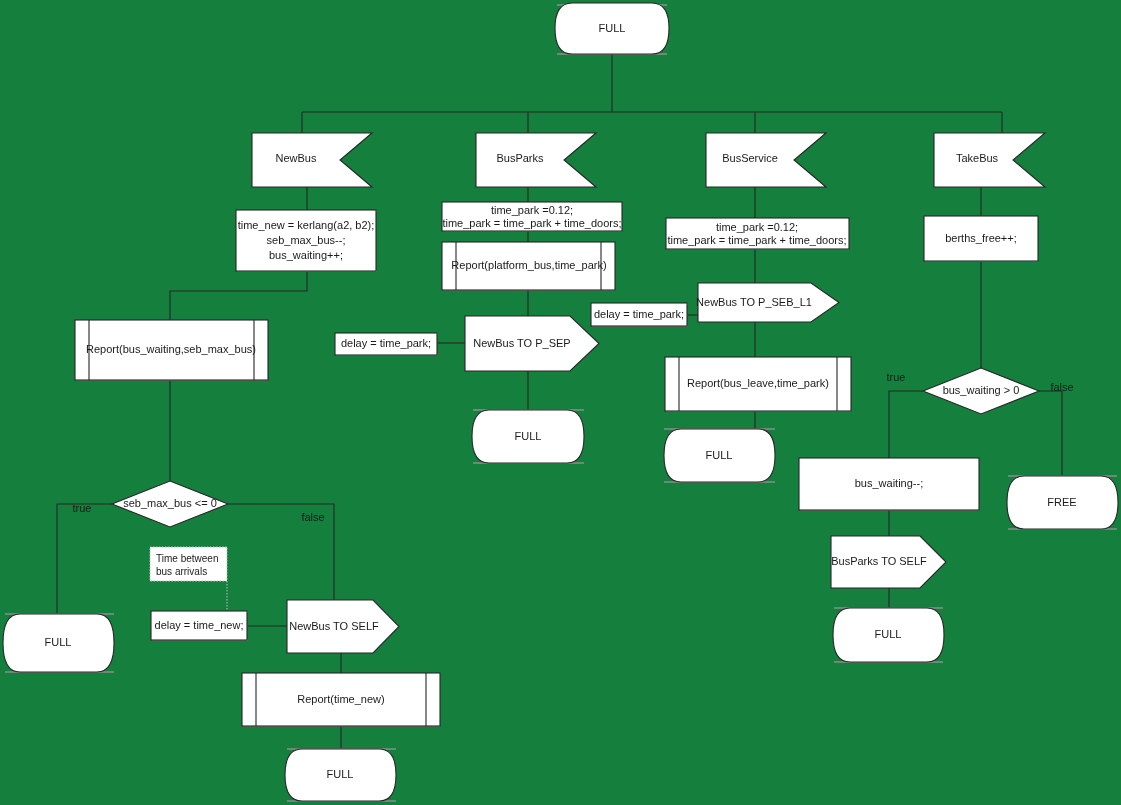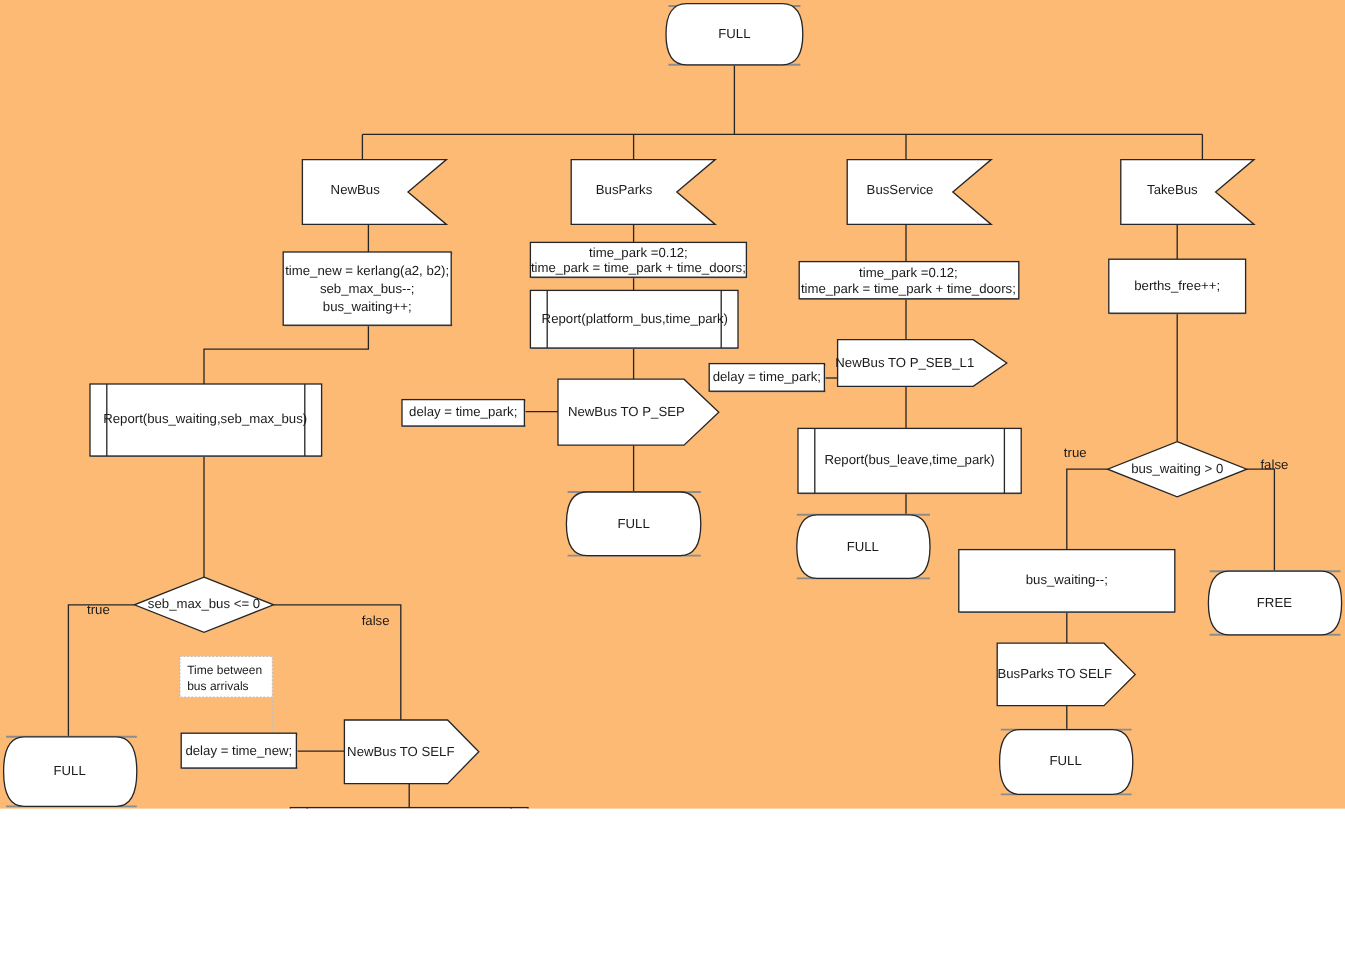--- a/index.html
+++ b/index.html
@@ -1,17 +1,17 @@
 <!DOCTYPE html>
 <html><head>
 <meta charset="utf-8">
 <style>
   html,body{margin:0;padding:0;background:#ffffff;}
   body{font-family:"Liberation Sans",sans-serif;}
-  #canvas{position:relative;width:1121px;height:674px;background:#fdba74;overflow:hidden;}
+  #canvas{position:relative;width:1121px;height:805px;background:#15803d;overflow:hidden;}
   svg{display:block;}
   .nodeText{font-family:"Liberation Sans",sans-serif;font-size:11px;fill:#1a1a1a;text-anchor:middle;dominant-baseline:middle;}
   .edgeLabel{font-family:"Liberation Sans",sans-serif;font-size:11px;fill:#1a1a1a;text-anchor:middle;dominant-baseline:middle;}
   .noteText{font-family:"Liberation Sans",sans-serif;font-size:10px;fill:#1a1a1a;text-anchor:start;dominant-baseline:middle;}
   .shape{fill:#ffffff;stroke:#262626;stroke-width:1.1;}
   .shadow{fill:none;stroke:#8c8c8c;stroke-width:1.6;stroke-linecap:butt;}
   .conn{fill:none;stroke:#262626;stroke-width:1.1;}
   .note{fill:#ffffff;stroke:#bfbfbf;stroke-width:1;stroke-dasharray:1.5 1.5;}
   .sepline{stroke:#262626;stroke-width:1.1;}
 </style>

